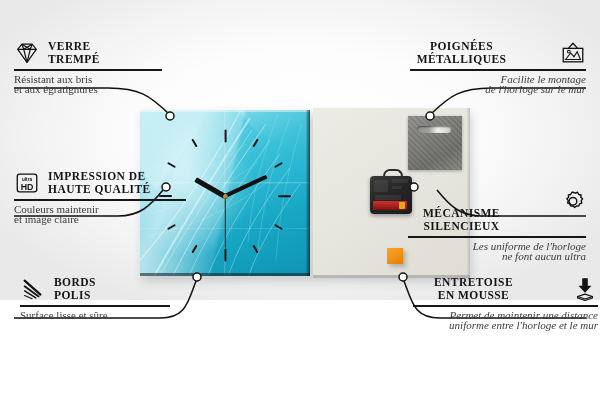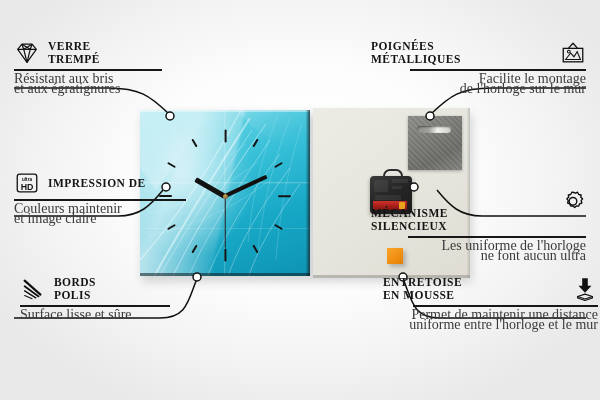--- a/index.html
+++ b/index.html
@@ -2,21 +2,21 @@
 <html><head>
 <meta charset="utf-8">
 <style>
   html,body{margin:0;padding:0;}
   body{
     width:600px;height:400px;overflow:hidden;
     font-family:"Liberation Serif", serif;
     background:#ffffff;
   }
   #stage{
-    position:relative;width:600px;height:400px;
+    position:relative;width:600px;height:300px;
     background:
       radial-gradient(ellipse 58% 62% at 50% 45%, #ffffff 0%, #fdfdfd 45%, #f4f4f4 72%, #e9e9e9 100%);
   }
   
   .product{position:absolute;left:140px;top:108px;width:330px;height:168px;}
   .panel-shadow{
     position:absolute;left:2px;top:6px;width:330px;height:168px;
     background:rgba(120,125,130,.30);filter:blur(5px);border-radius:2px;
   }
   .glass{
@@ -92,27 +92,27 @@
   
   .feat{position:absolute;width:215px;}
   .feat .head{display:flex;align-items:center;gap:8px;}
   .feat.right .head{justify-content:flex-end;}
   .feat .title{
     font-family:"Liberation Serif", serif;font-weight:bold;
     font-size:11.5px;line-height:13px;letter-spacing:.45px;color:#141414;
     text-transform:uppercase;
   }
   .feat.left .title{text-align:left;}
-  .feat.right .title{text-align:left;}
+  .feat.right .title{text-align:center;}
   .feat .rule{height:1.5px;background:#171717;margin-top:3px;}
   .feat .sub{
-    font-family:"Liberation Serif", serif;font-size:14px;line-height:10.5px;
+    font-family:"Liberation Serif", serif;font-size:11px;line-height:10.5px;
     color:#3a3a3a;margin-top:3px;
   }
-  .feat.right .sub{text-align:right;}
+  .feat.right .sub{text-align:right;font-style:italic;}
   .ico{flex:0 0 auto;width:26px;height:26px;display:block;}
 
   
   .wires{position:absolute;left:0;top:0;width:600px;height:400px;pointer-events:none;}
 </style>
 </head>
 <body>
 
 <div id="stage">
 
@@ -255,20 +255,21 @@
 
   <div class="feat left" style="left:14px;top:170px;">
     <div class="head">
       <svg class="ico" viewBox="0 0 28 28">
         <rect x="3.5" y="4.5" width="21" height="19" rx="2.5" fill="none" stroke="#111" stroke-width="1.4"></rect>
         <text x="14" y="12.3" text-anchor="middle" font-family="Liberation Sans, sans-serif" font-size="5" font-weight="bold" fill="#111">ultra</text>
         <text x="14" y="21" text-anchor="middle" font-family="Liberation Sans, sans-serif" font-size="9.5" font-weight="bold" fill="#111">HD</text>
       </svg>
       <div class="title">
         <div>IMPRESSION DE</div>
+        <div>HAUTE QUALITÉ</div>
       </div>
     </div>
     <div class="rule" style="width:172px;"></div>
     <div class="sub">
       <div>Couleurs maintenir</div>
       <div>et image claire</div>
     </div>
   </div>
 
   <div class="feat left" style="left:20px;top:276px;">

